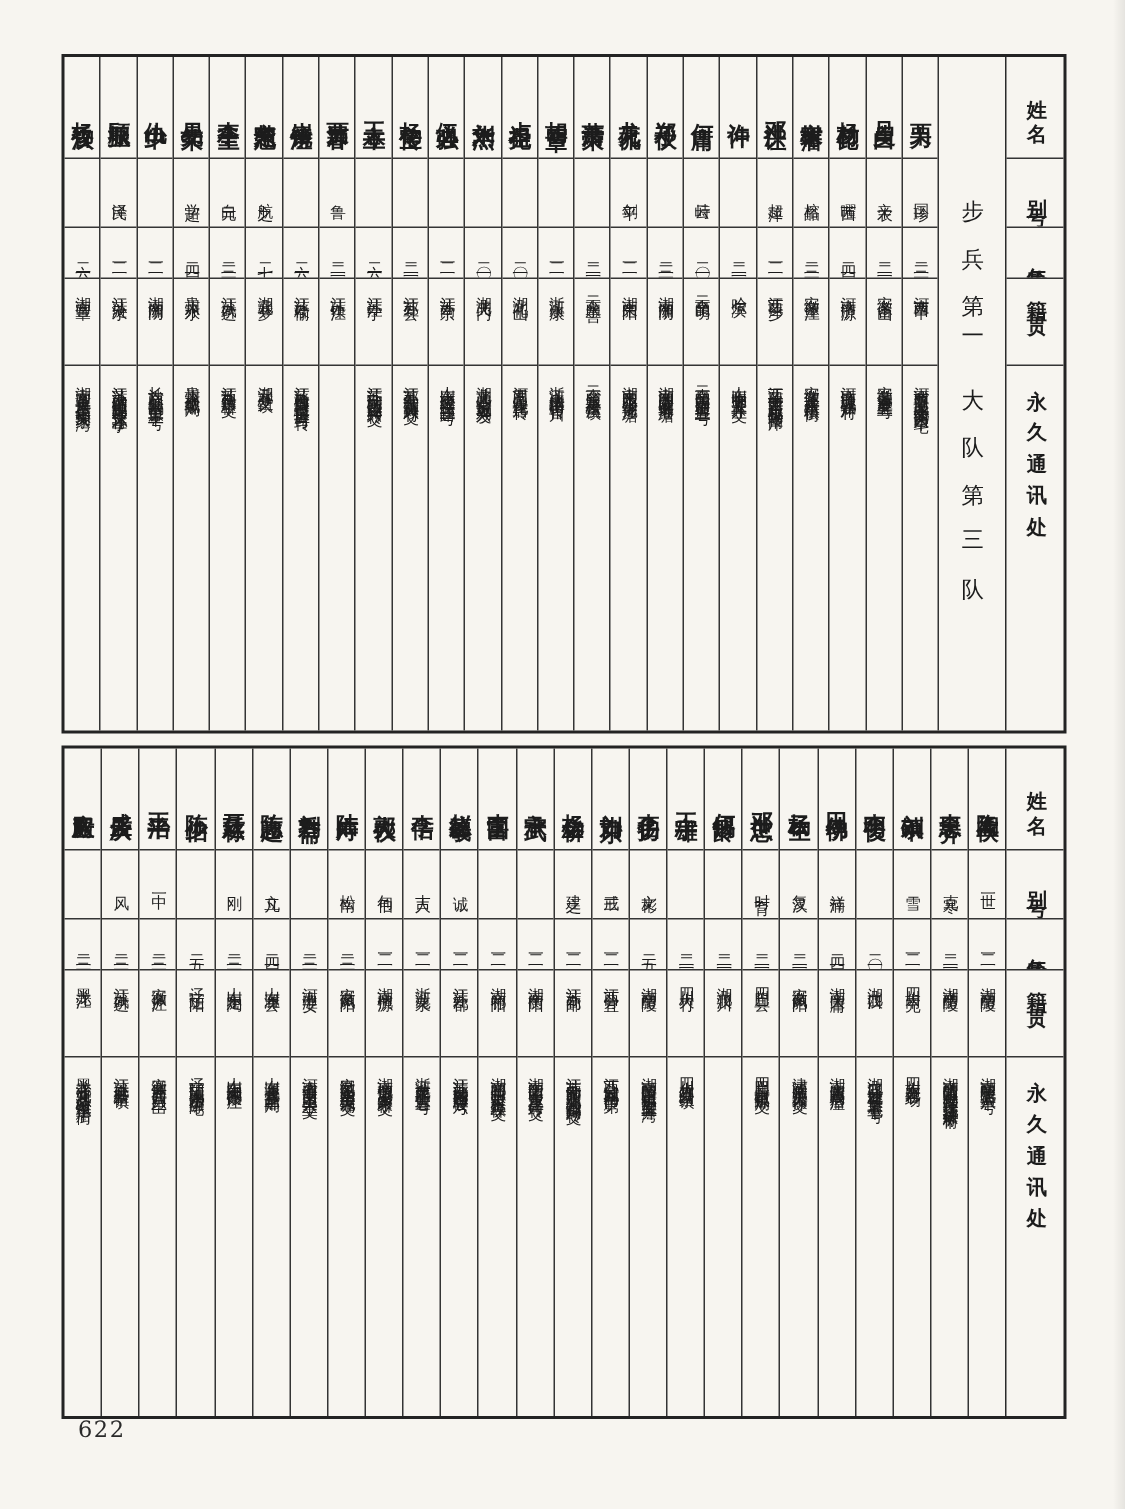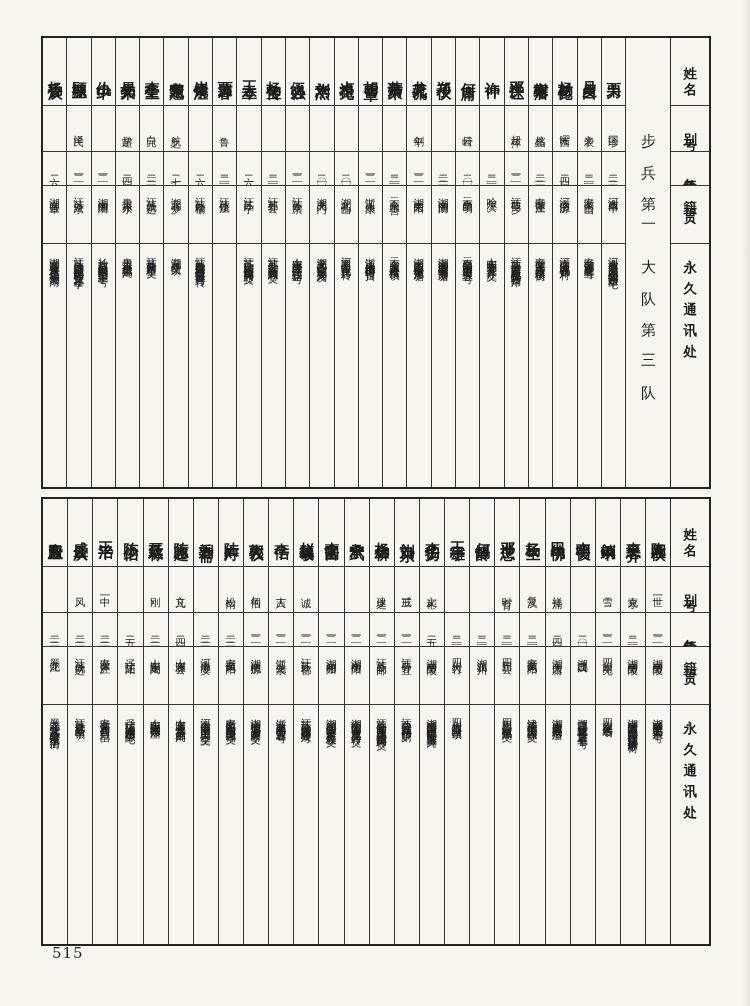--- a/index.html
+++ b/index.html
@@ -934,15 +934,15 @@
         </div>
       <div class="cell c-native">
           <span class="vtext hdr hdr-native">籍贯</span>
         </div>
       <div class="cell c-addr">
           <span class="vtext hdr hdr-addr">永久通讯处</span>
         </div>
     </div>
   </div>
 
-  <div class="page-number">515</div>
+  <div class="page-number">622</div>
   <div class="scan-edge-right"></div>
 </div>
 
 </body></html>

